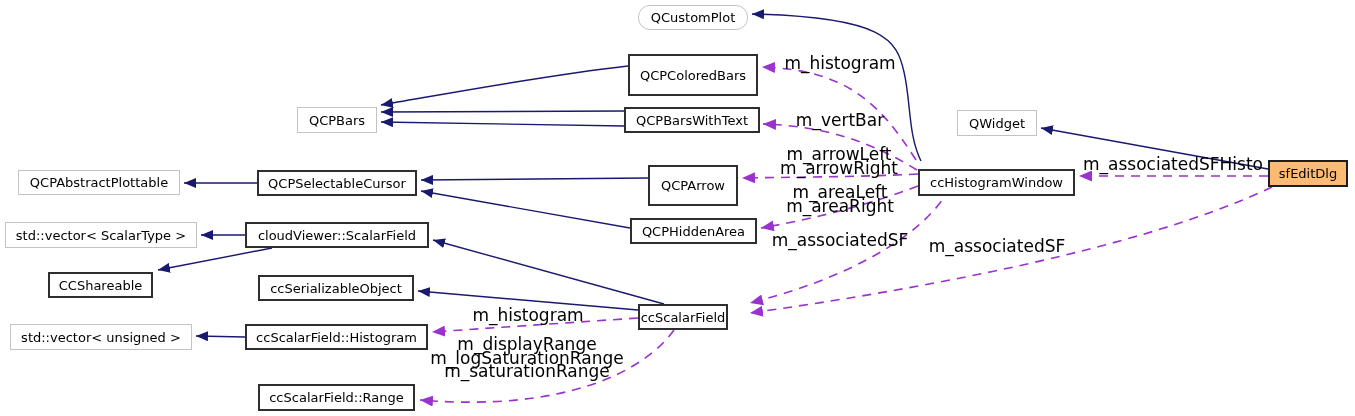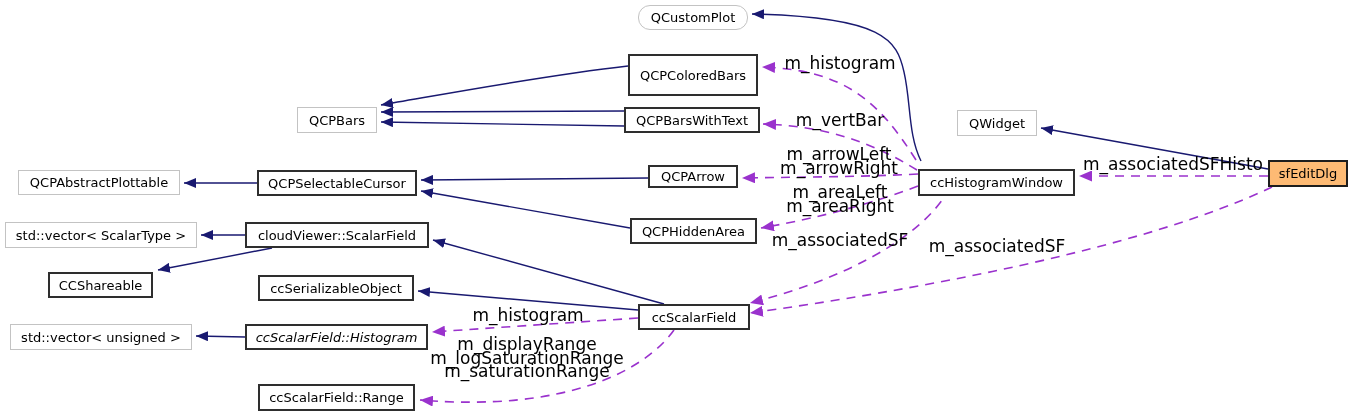--- a/index.html
+++ b/index.html
@@ -59,31 +59,31 @@
       <path d="M 638 318 L 432 332" class="usage" marker-end="url(#arrow-purple)"></path>
       <path d="M 674 330 C 644 372 564 412 420 400" class="usage" marker-end="url(#arrow-purple)"></path>
     </svg>
 <div class="node external" style="left: 638px; top: 5px; width: 110px; height: 25px; border-radius: 12px;">QCustomPlot</div>
     <div class="node documented" style="left: 628px; top: 54px; width: 130px; height: 42px;">QCPColoredBars</div>
     <div class="node external" style="left: 297px; top: 107px; width: 80px; height: 26px;">QCPBars</div>
     <div class="node documented" style="left: 624px; top: 107px; width: 136px; height: 26px;">QCPBarsWithText</div>
     <div class="node external" style="left: 957px; top: 110px; width: 80px; height: 26px;">QWidget</div>
     <div class="node external" style="left: 18px; top: 170px; width: 162px; height: 25px;">QCPAbstractPlottable</div>
     <div class="node documented" style="left: 257px; top: 170px; width: 160px; height: 26px;">QCPSelectableCursor</div>
-    <div class="node documented" style="left: 648px; top: 165px; width: 90px; height: 23px;">QCPArrow</div>
+    <div class="node documented" style="left: 648px; top: 165px; width: 90px; height: 41px;">QCPArrow</div>
     <div class="node documented" style="left: 918px; top: 161px; width: 157px; height: 27px; margin-top: 8px;">ccHistogramWindow</div>
     <div class="node highlight" style="left: 1268px; top: 160px; width: 80px; height: 27px;">sfEditDlg</div>
     <div class="node external" style="left: 5px; top: 222px; width: 192px; height: 26px;">std::vector&lt; ScalarType &gt;</div>
     <div class="node documented" style="left: 630px; top: 218px; width: 127px; height: 26px;">QCPHiddenArea</div>
     <div class="node documented" style="left: 245px; top: 222px; width: 184px; height: 26px;">cloudViewer::ScalarField</div>
     <div class="node documented" style="left: 48px; top: 272px; width: 105px; height: 26px;">CCShareable</div>
     <div class="node documented" style="left: 258px; top: 275px; width: 156px; height: 26px;">ccSerializableObject</div>
-    <div class="node documented" style="left: 638px; top: 304px; width: 112px; height: 26px;">ccScalarField</div>
+    <div class="node documented" style="left: 638px; top: 304px; width: 90px; height: 26px;">ccScalarField</div>
     <div class="node external" style="left: 10px; top: 324px; width: 182px; height: 26px;">std::vector&lt; unsigned &gt;</div>
-    <div class="node documented" style="left: 245px; top: 324px; width: 183px; height: 26px; font-style: italic;">ccScalarField::Histogram</div>
+    <div class="node documented" style="left: 245px; top: 324px; width: 183px; height: 26px;">ccScalarField::Histogram</div>
     <div class="node documented" style="left: 258px; top: 384px; width: 157px; height: 27px;">ccScalarField::Range</div>
     <div class="edge-label" style="left: 840px; top: 57px;">
       <div>m_histogram</div>
     </div>
     <div class="edge-label" style="left: 840px; top: 114px;">
       <div>m_vertBar</div>
     </div>
     <div class="edge-label" style="left: 839px; top: 148px;">
       <div>m_arrowLeft</div>
       <div>m_arrowRight</div>

